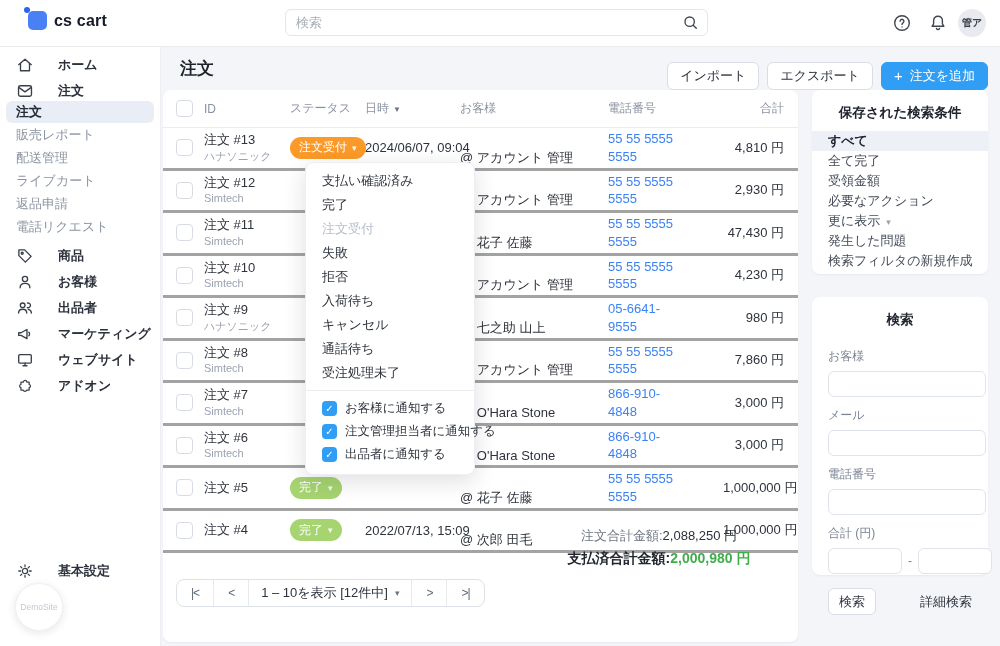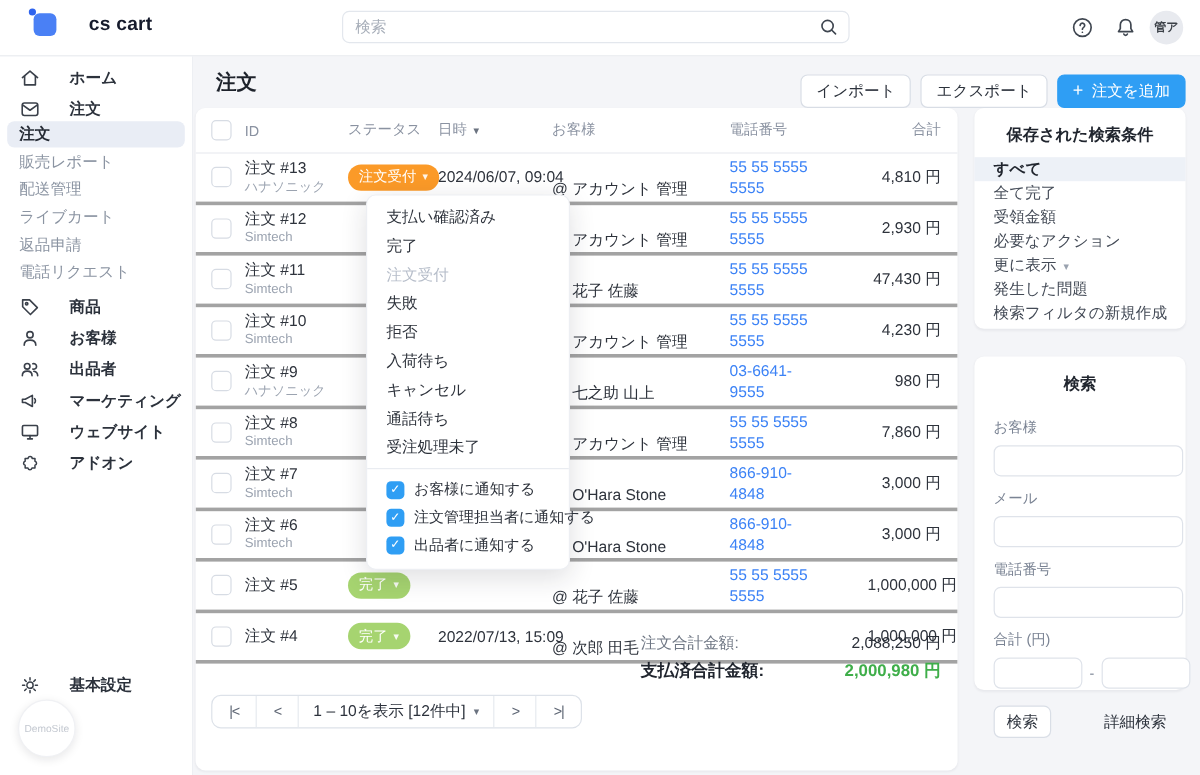--- a/index.html
+++ b/index.html
@@ -4,21 +4,21 @@
 <style>
   html,body{margin:0;padding:0;}
   body{
     width:1000px;height:646px;position:relative;overflow:hidden;
     background:#f4f5f8;
     font-family:"Liberation Sans","DejaVu Sans",sans-serif;
     -webkit-font-smoothing:antialiased;
   }
   
   .topbar{position:absolute;top:0;left:0;right:0;height:46px;background:#fff;border-bottom:1px solid #e9ebef;z-index:60;}
-  .logo{position:absolute;left:28px;top:11px;display:flex;align-items:center;gap:27px;}
+  .logo{position:absolute;left:28px;top:11px;display:flex;align-items:center;gap:7px;}
   .logo-sq{width:19px;height:19px;border-radius:5px;background:#4a80f5;position:relative;}
   .logo-sq::before{content:"";position:absolute;left:-4px;top:-4px;width:6px;height:6px;border-radius:50%;background:#2e63ee;}
   .logo-text{font-size:16px;font-weight:700;color:#161b2c;letter-spacing:.2px;}
   .search-wrap{position:absolute;left:285px;top:9px;width:423px;height:27px;}
   .search-wrap input{width:100%;height:100%;box-sizing:border-box;border:1px solid #e3e7ed;border-radius:6px;padding:0 32px 0 10px;font-size:13px;color:#2e333c;outline:none;background:#fff;}
   .search-wrap input::placeholder{color:#a7aeb9;}
   .search-ico{position:absolute;right:9px;top:5px;width:17px;height:17px;color:#3f4650;}
   .tb-ico{position:absolute;top:11px;width:24px;height:24px;color:#3f4650;display:flex;align-items:center;justify-content:center;}
   .tb-help{right:86px;}
   .tb-bell{right:50px;}
@@ -52,21 +52,21 @@
   .vendor{font-size:11px;color:#9ba3b0;line-height:1.3;}
   .badge{display:inline-flex;align-items:center;gap:5px;height:22px;padding:0 9px;border-radius:11px;color:#fff;font-size:12px;white-space:nowrap;cursor:pointer;}
   .badge.orange{background:#fb9a28;}
   .badge.green{background:#a6d470;}
   .badge .bcaret{font-size:9px;opacity:.9;}
   .dcell{font-size:13px;color:#2e333c;padding-left:7px;white-space:nowrap;}
   .ccell{font-size:13px;color:#2e333c;padding-left:5px;white-space:nowrap;margin-top:20px;}
   .pcell{font-size:13px;color:#3b82f6;line-height:1.35;}
   .tcell{font-size:13px;color:#2e333c;text-align:right;white-space:nowrap;}
   .totals{position:absolute;right:14px;top:437px;width:250px;}
-  .tot-line{display:flex;justify-content:space-between;align-items:baseline;height:23px;}
+  .tot-line{display:flex;justify-content:center;align-items:baseline;height:23px;}
   .tot-label{font-size:13px;color:#6f7784;}
   .tot-value{font-size:13px;color:#2a2f38;}
   .tot-line.bold .tot-label{font-size:14px;font-weight:700;color:#20252e;}
   .tot-line.bold .tot-value{font-size:14px;font-weight:700;color:#3fae4a;}
   .pager{position:absolute;left:13px;top:489px;display:flex;border:1px solid #dde2e9;border-radius:8px;overflow:hidden;background:#fff;}
   .pg{height:26px;display:flex;align-items:center;justify-content:center;color:#5f6775;font-size:12px;border-right:1px solid #e6eaef;padding:0 14px;cursor:pointer;letter-spacing:-1px;}
   .pg.mid{font-size:13px;color:#2c323c;gap:7px;letter-spacing:0;padding:0 12px;}
   .pg.mid .mcaret{font-size:9px;color:#6b7380;}
   .pg:last-child{border-right:none;}
   
@@ -339,21 +339,21 @@
         <div>
           <div class="oid">注文 #9</div>
           <div class="vendor">ハナソニック</div>
         </div>
         <div>
           
         </div>
         <div class="dcell"></div>
         <div class="ccell">@ 七之助 山上</div>
         <div class="pcell">
-          <div>03-6641-</div>
+          <div>05-6641-</div>
           <div>9555</div>
         </div>
         <div class="tcell">980 円</div>
       </div>
         <div class="grid trow">
         <div>
             <div class="checkbox"></div>
           </div>
         <div>
           <div class="oid">注文 #8</div>

